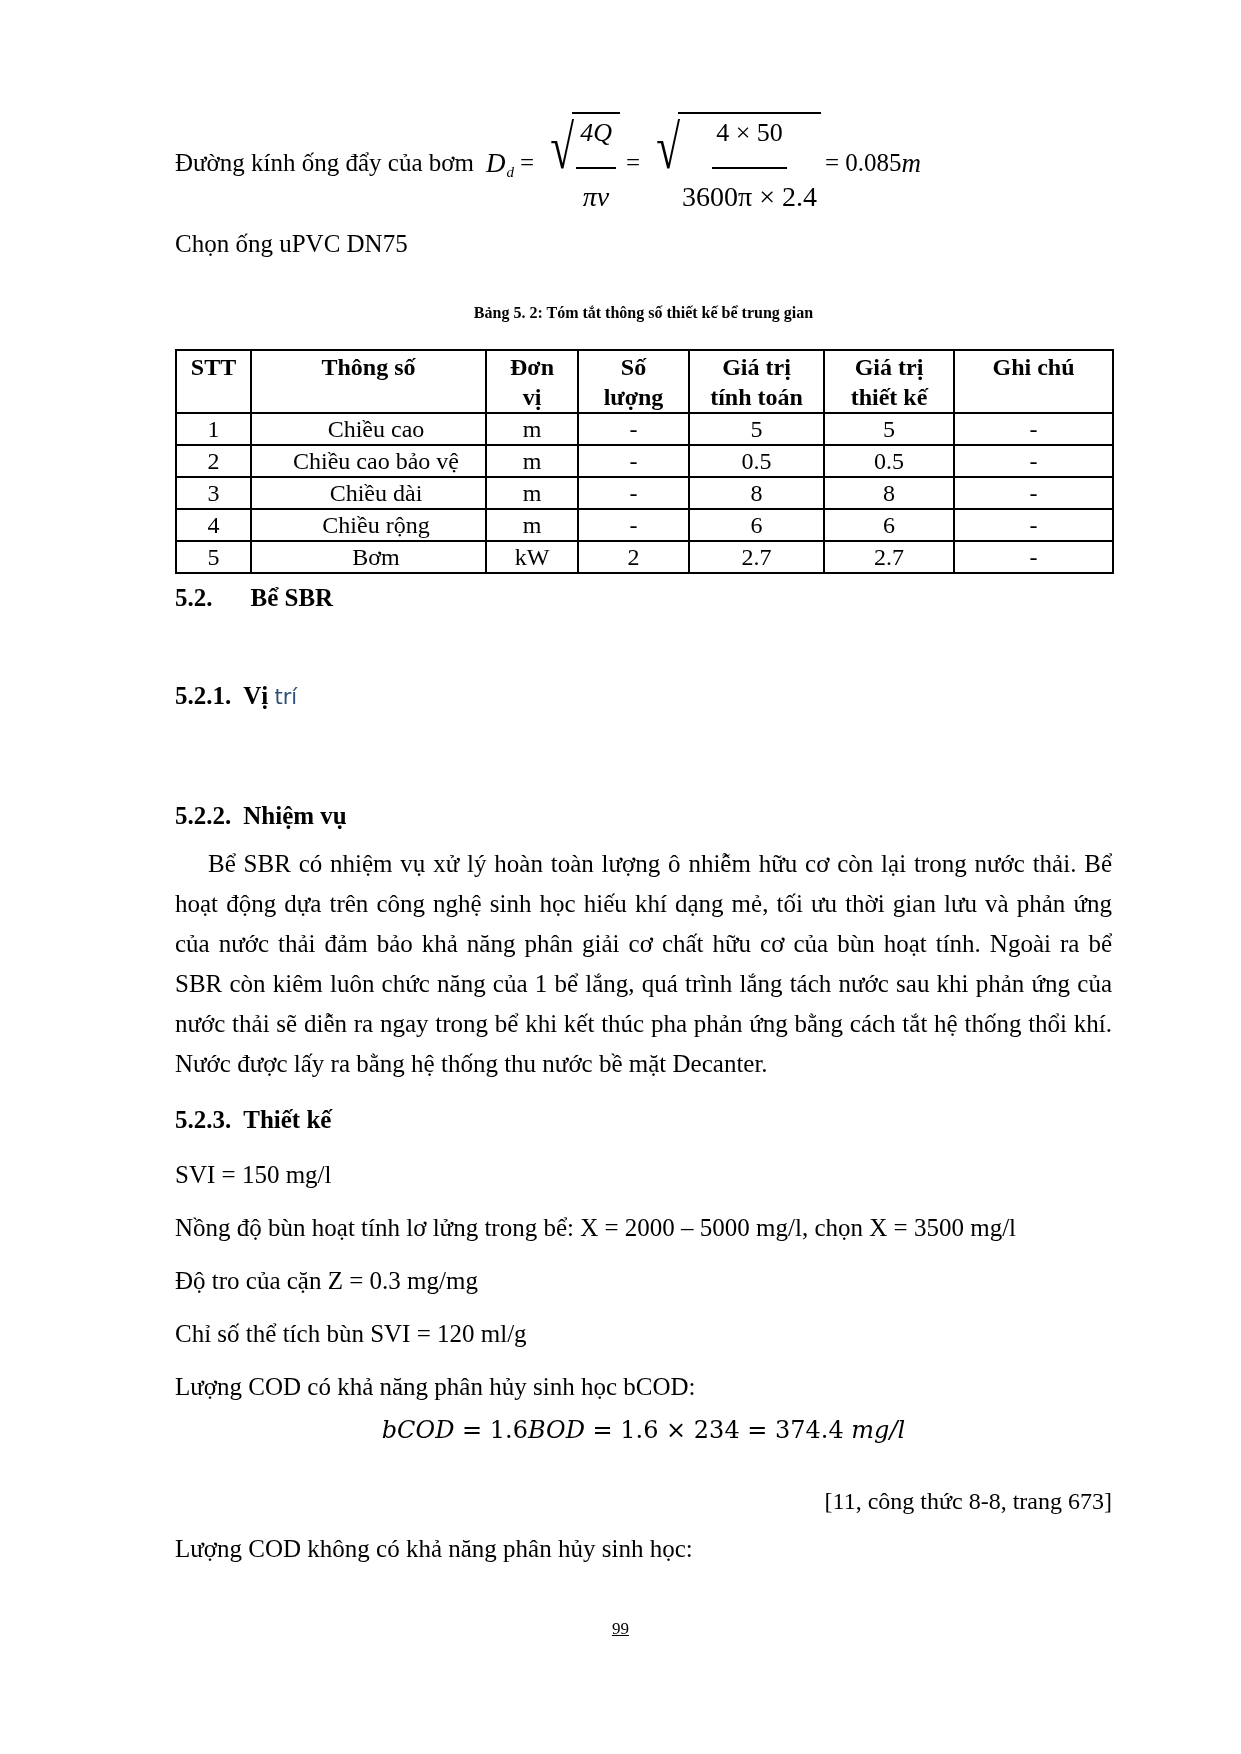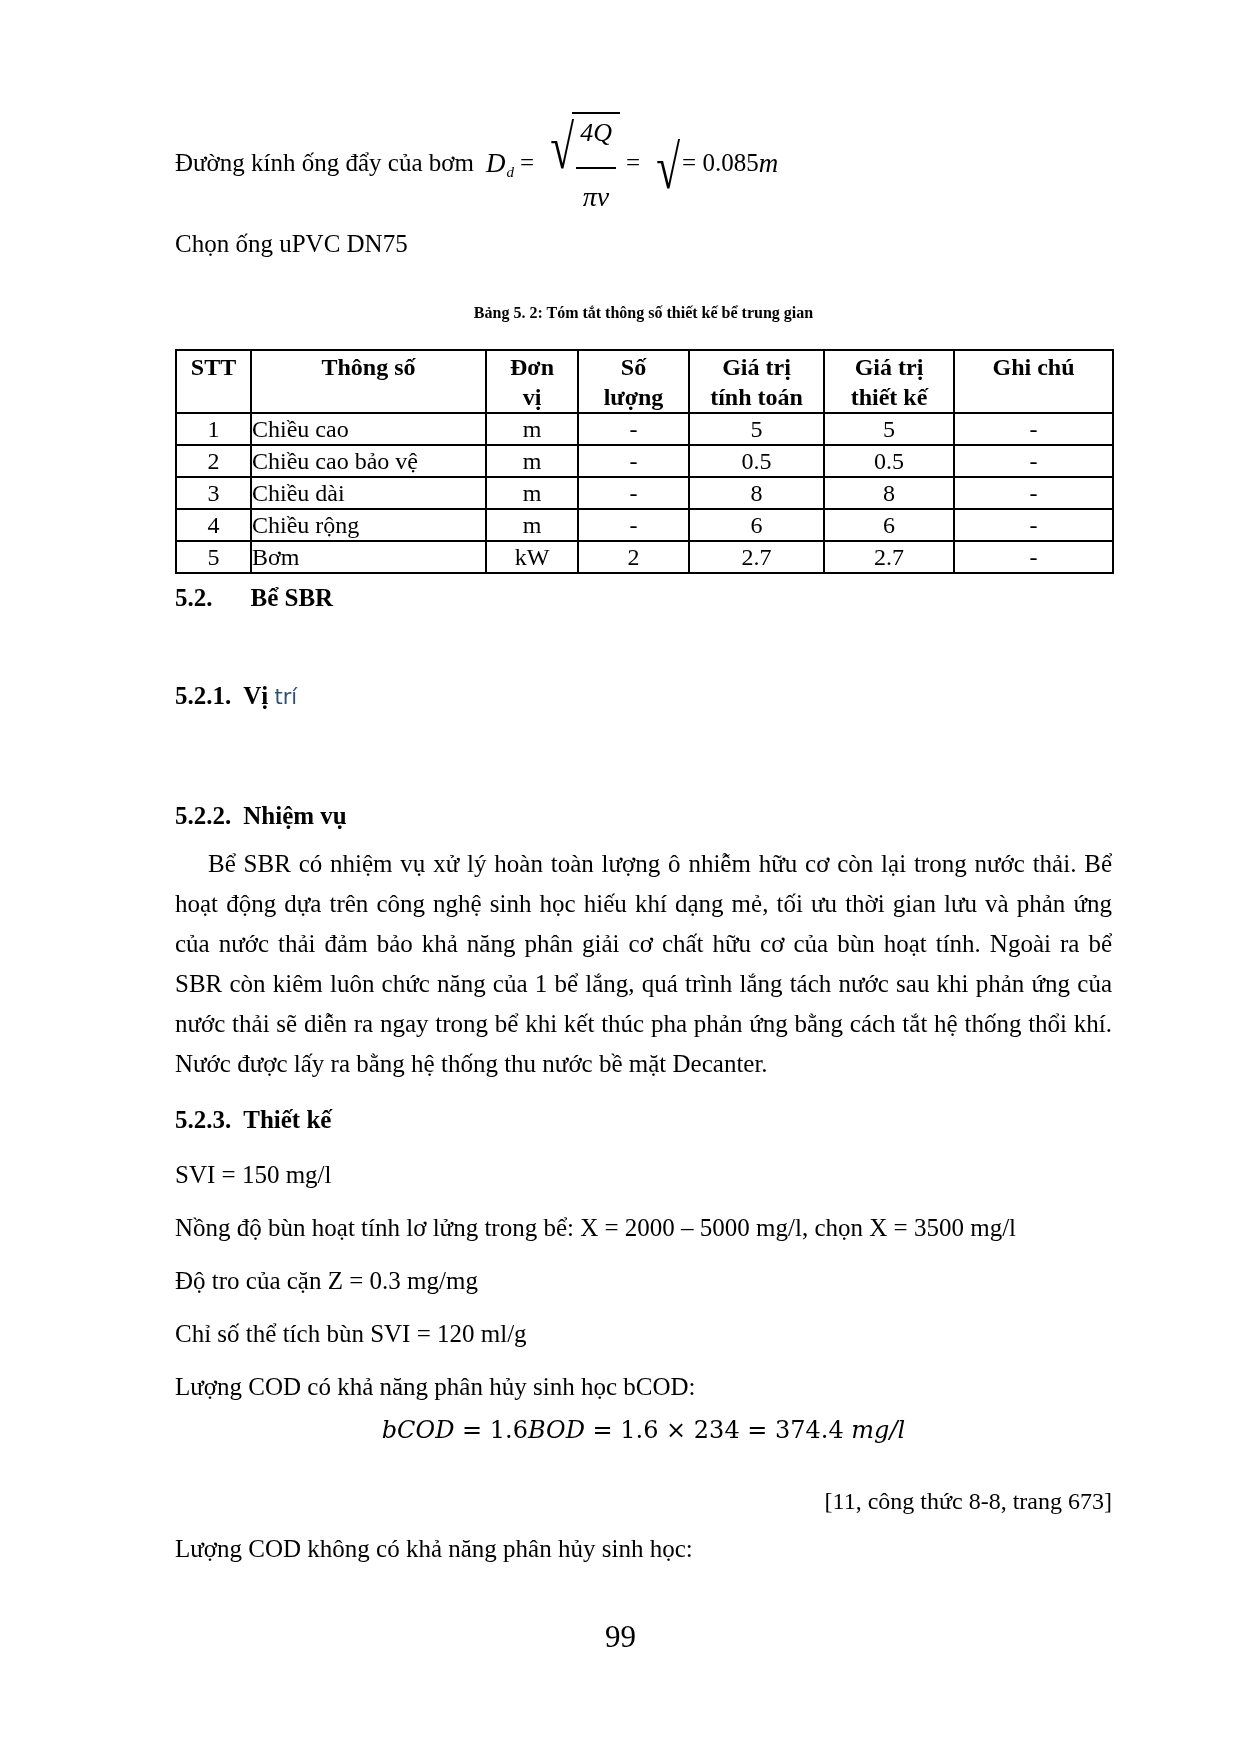--- a/index.html
+++ b/index.html
@@ -22,51 +22,55 @@
   .frac { display: inline-flex; flex-direction: column; align-items: center; border-top: 2px solid #000; padding: 2px 4px 0 4px; }
   .frac .num { border-bottom: 2px solid #000; padding: 0 4px 17px 4px; line-height: 34px; font-size: 26px; }
   .frac .den { line-height: 34px; font-size: 28px; padding-top: 11px; }
 
   
   .caption { position: absolute; left: 175px; width: 937px; top: 304px; text-align: center; font-weight: bold; font-size: 16px; }
   table.spec { position: absolute; left: 175px; top: 349px; border-collapse: collapse; font-size: 24px; }
   table.spec th, table.spec td { border: 2px solid #000; padding: 0 6px; line-height: 30px; }
   table.spec th { font-weight: bold; text-align: center; vertical-align: top; padding-top: 1px; line-height: 30px; }
   table.spec td { height: 30px; text-align: center; }
-  table.spec td.left { text-align: left; padding-left: 0; border-radius: 15px; }
+  table.spec td.left { text-align: center; padding-left: 21px; border-radius: 15px; }
 
   .heading { font-weight: bold; font-size: 25px; }
   .trí { font-family: "DejaVu Sans", "Liberation Sans", sans-serif; font-weight: normal; color: #2e5077; font-size: 21px; }
 
   .para { position: absolute; left: 175px; width: 937px; font-size: 25px; line-height: 40px; text-align: justify; }
   .para p { margin: 0; text-indent: 33px; text-align-last: left; }
 
   .eqcenter { position: absolute; left: 175px; width: 937px; top: 1416px; text-align: center; font-family: "DejaVu Serif", serif; font-size: 24px; font-style: italic; }
   .eqcenter .n { font-style: normal; }
   .cite { position: absolute; right: 129px; top: 1488px; font-size: 24px; }
-  .pagenum { position: absolute; left: 0; width: 1241px; top: 1619px; text-align: center; font-size: 31px; }
+  .pagenum { position: absolute; left: 0; width: 1241px; top: 1619px; text-align: center; font-size: 17px; text-decoration: underline; }
 </style>
 </head>
 <body>
 
 <div class="formula">
   <span class="lbl">Đường kính ống đẩy của bơm</span>
   <span class="mvar">D</span>
     <span class="sub">d</span>
   <span class="eq">=</span>
   <span class="sqrt">
     <span class="rad">√</span>
     <span class="frac">
       <span class="num mvar">4Q</span>
       <span class="den mvar">πv</span>
     </span>
   </span>
   <span class="eq">=</span>
   <span class="sqrt">
     <span class="rad">√</span>
+    <span class="frac">
+      <span class="num">4 × 50</span>
+      <span class="den">3600π × 2.4</span>
+    </span>
   </span>
   <span class="eq" style="margin-left:4px;margin-right:0">= 0.085</span>
     <span class="mvar">m</span>
 </div>
 
 <div class="abs txt" style="left:175px; top:229px;">Chọn ống uPVC DN75</div>
 
 <div class="caption">Bảng 5. 2: Tóm tắt thông số thiết kế bể trung gian</div>
 
 <table class="spec">

